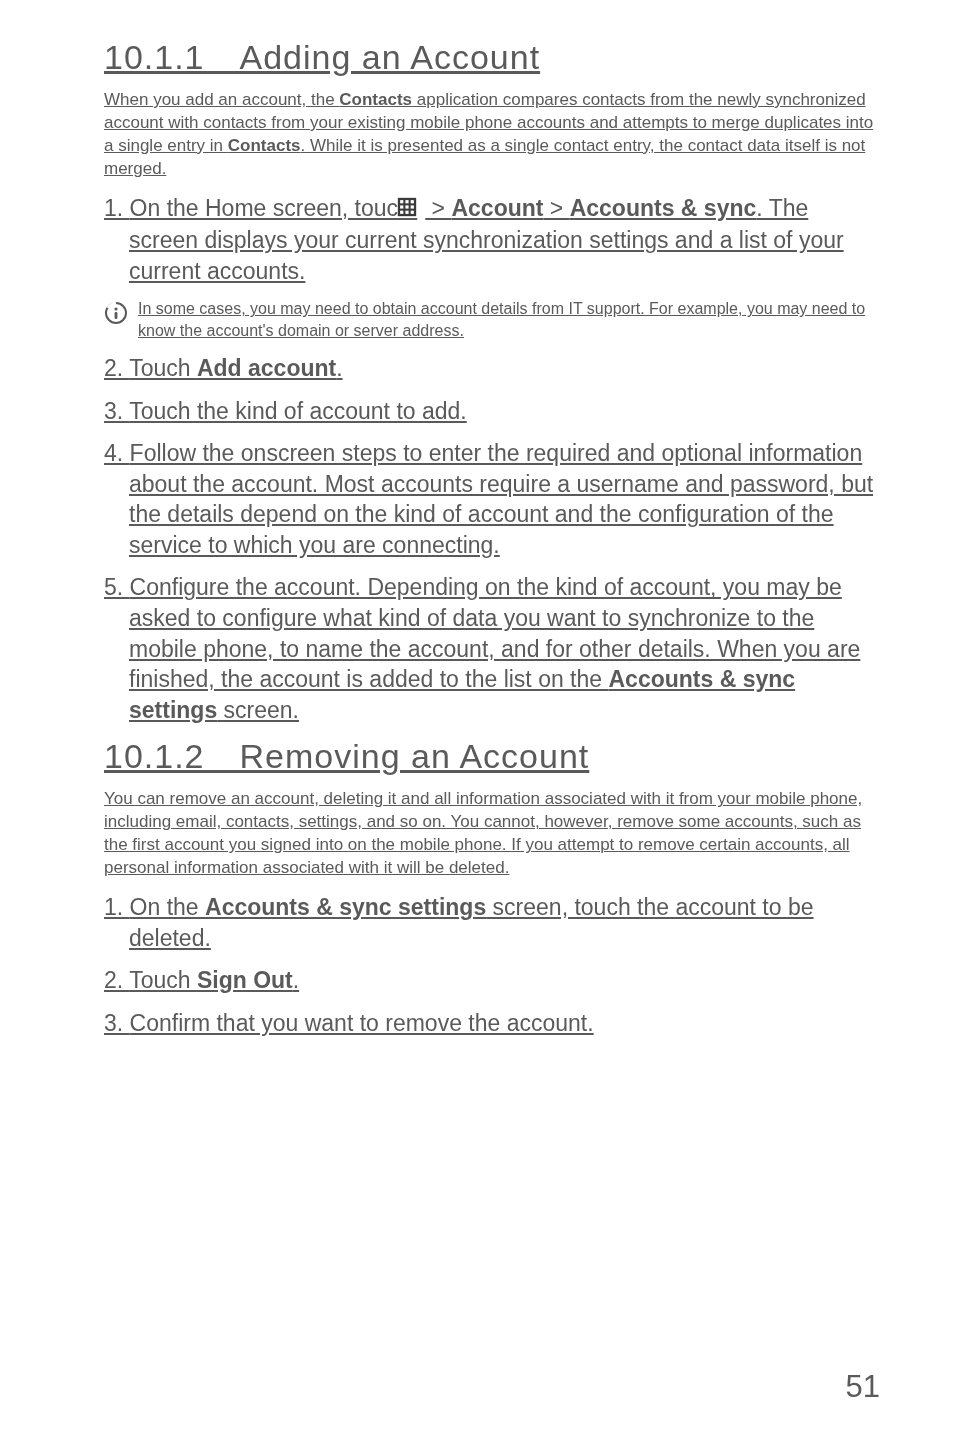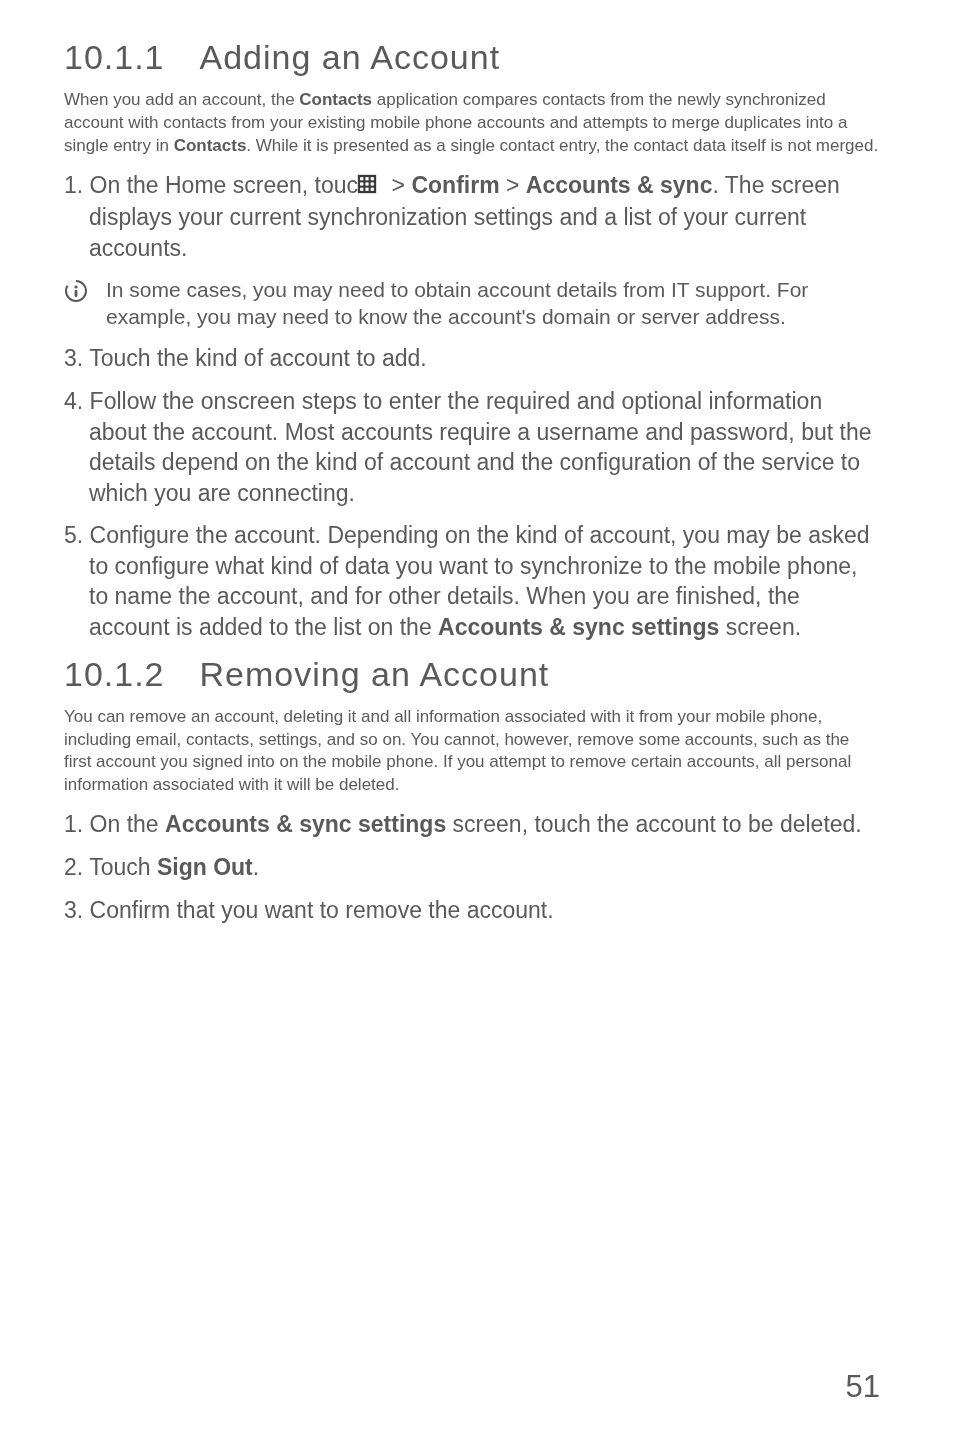--- a/index.html
+++ b/index.html
@@ -1,22 +1,23 @@
 <!DOCTYPE html>
 <html><head>
 <meta charset="utf-8">
 <style>
   * { box-sizing: border-box; margin: 0; padding: 0; }
   html, body { width: 954px; background: #ffffff; font-family: Arial, Helvetica, sans-serif; }
   .page {
     width: 954px;
     min-height: 1429px;
-    padding: 38px 74px 30px 64px;
+    padding: 38px 74px 30px 104px;
     position: relative;
     color: #5a5a5a;
+    text-decoration: underline;
   }
   .h2 {
     font-size: 34px;
     font-weight: 400;
     color: #5a5a5a;
     margin-bottom: 12px;
     letter-spacing: 1px;
   }
   .section2 { }
   .para {
@@ -42,25 +43,24 @@
     gap: 10px;
     margin-bottom: 12px;
   }
   .note-icon {
     flex: 0 0 auto;
     width: 24px;
     height: 24px;
     margin-top: 3px;
   }
   .note-text {
-    font-size: 21px;
+    font-size: 16px;
     line-height: 1.33;
     color: #5a5a5a;
     flex: 1;
-    margin-left: 8px;
   }
   .grid-icon {
     display: inline-block;
     vertical-align: -2px;
     margin: 0 4px;
   }
   .bold { font-weight: 700; color: #5a5a5a; }
   .page-num {
     position: absolute;
     bottom: 24px;
@@ -98,32 +98,35 @@
   <h2 class="h2">10.1.1 Adding an Account</h2>
 
   <p class="para">
     <span>When you add an account, the </span><span class="bold">Contacts</span><span> application compares contacts from the newly synchronized account with contacts from your existing mobile phone accounts and attempts to merge duplicates into a single entry in </span><span class="bold">Contacts</span><span>. While it is presented as a single contact entry, the contact data itself is not merged.</span>
   </p>
 
   <ol class="list">
     <li class="list-item">
       <span class="num">1. </span><span class="body-wrap"><span>On the Home screen, touch </span><span class="grid-icon"><svg width="22" height="22">
               <use href="#sym-grid"></use>
-            </svg></span><span> &gt; </span><span class="bold">Confirm</span><span> &gt; </span><span class="bold">Accounts &amp; sync</span><span>. The screen displays your current synchronization settings and a list of your current accounts.</span></span>
+            </svg></span><span> &gt; </span><span class="bold">Account</span><span> &gt; </span><span class="bold">Accounts &amp; sync</span><span>. The screen displays your current synchronization settings and a list of your current accounts.</span></span>
     </li>
   </ol>
 
   <div class="note">
     <span class="note-icon"><svg width="24" height="24">
           <use href="#sym-info"></use>
         </svg></span>
     <div class="note-text">In some cases, you may need to obtain account details from IT support. For example, you may need to know the account's domain or server address.</div>
   </div>
 
   <ol class="list">
+    <li class="list-item">
+      <span class="num">2. </span><span class="body-wrap"><span>Touch </span><span class="bold">Add account</span><span>.</span></span>
+    </li>
     <li class="list-item">
       <span class="num">3. </span><span class="body-wrap"><span>Touch the kind of account to add.</span></span>
     </li>
     <li class="list-item">
       <span class="num">4. </span><span class="body-wrap"><span>Follow the onscreen steps to enter the required and optional information about the account. Most accounts require a username and password, but the details depend on the kind of account and the configuration of the service to which you are connecting.</span></span>
     </li>
     <li class="list-item">
       <span class="num">5. </span><span class="body-wrap"><span>Configure the account. Depending on the kind of account, you may be asked to configure what kind of data you want to synchronize to the mobile phone, to name the account, and for other details. When you are finished, the account is added to the list on the </span><span class="bold">Accounts &amp; sync settings</span><span> screen.</span></span>
     </li>
   </ol>

